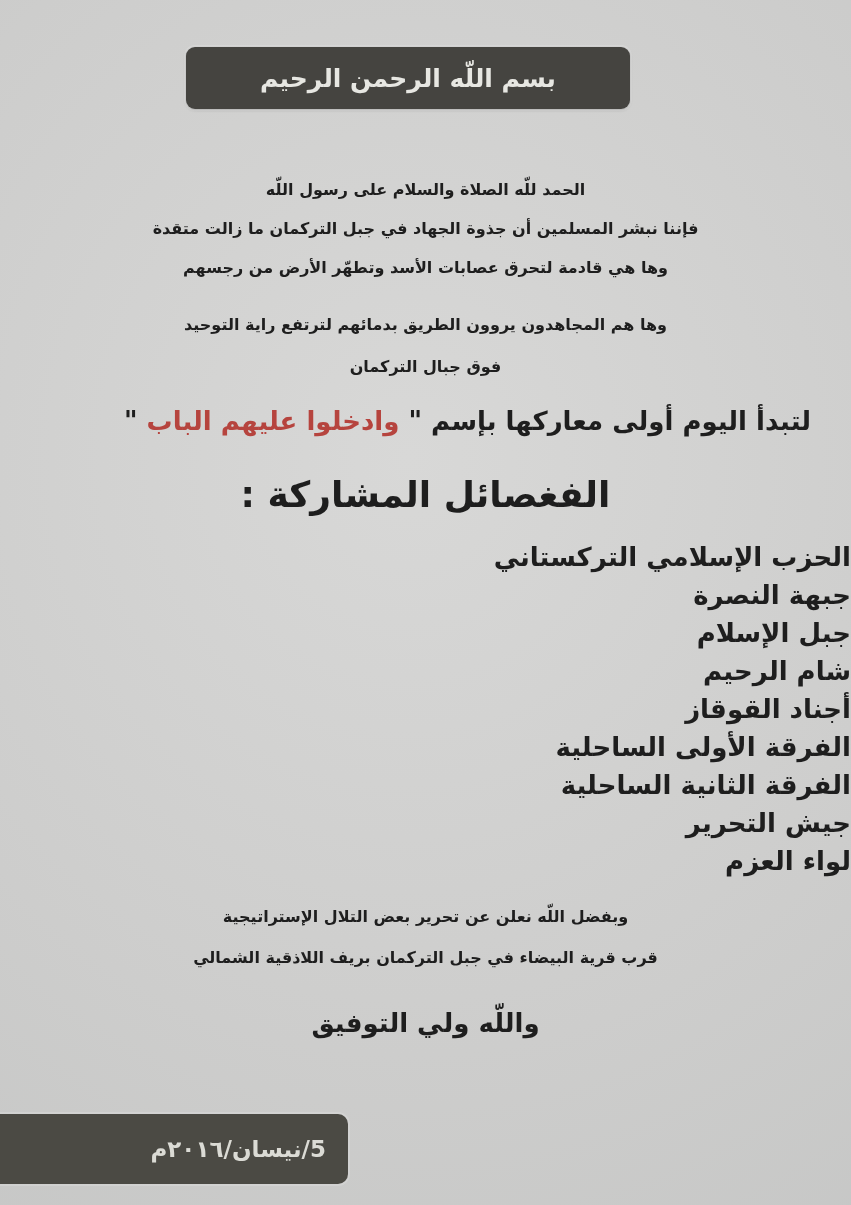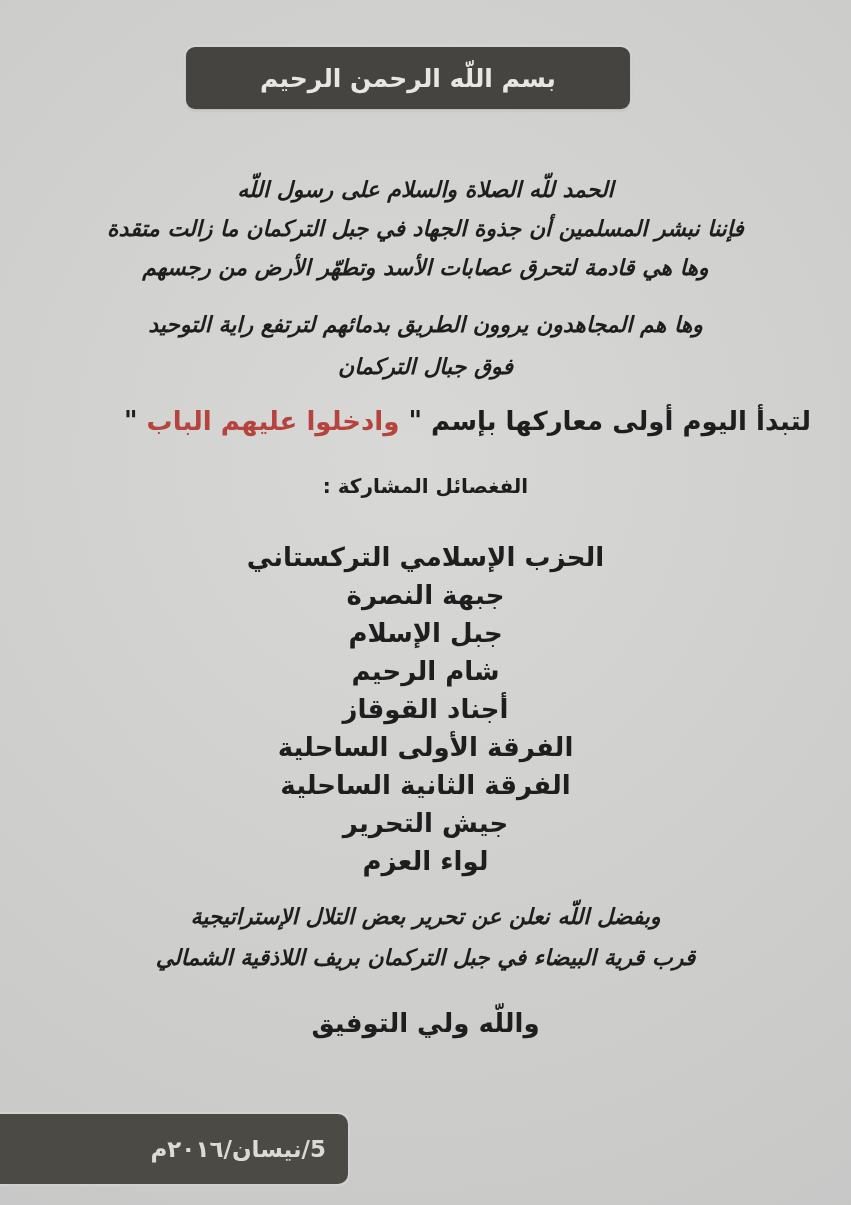--- a/index.html
+++ b/index.html
@@ -15,27 +15,27 @@
     position:absolute;left:186px;top:47px;width:444px;height:62px;
     background:#454440;border-radius:9px;
     box-shadow:0 0 0 2px rgba(255,255,255,0.18), 0 1px 3px rgba(0,0,0,0.25);
     display:flex;align-items:center;justify-content:center;
     color:#e7e7e2;font-size:25px;font-weight:bold;
   }
   .tline{
     position:absolute;left:0;width:100%;
     text-align:center;color:#1e1e1e;font-weight:bold;
   }
-  .para{font-size:22px;line-height:40px;font-style:italic;}
+  .para{font-size:16px;line-height:40px;}
   #para1{top:170px;line-height:39px;}
   #para2{top:304px;line-height:42px;}
   #battle{top:406px;font-size:26px;padding-left:42px;}
-  #factions-heading{top:474px;font-size:20px;}
+  #factions-heading{top:474px;font-size:36px;}
   #factions-list{position:absolute;left:0;top:538px;width:100%;
-    text-align:center;color:#1e1e1e;font-weight:bold;font-size:26px;line-height:38px;}
+    color:#1e1e1e;font-weight:bold;font-size:26px;line-height:38px;}
   #para3{top:896px;line-height:41px;}
   #tawfiq{top:1008px;font-size:26px;}
   .red{color:#b6443e;}
   .footer-box{
     position:absolute;left:-14px;top:1114px;width:362px;height:70px;
     background:#4b4a44;border-radius:10px;
     box-shadow:0 0 0 2px rgba(255,255,255,0.15);
     display:flex;flex-direction:column;justify-content:center;
     padding:0 22px;box-sizing:border-box;
     color:#dbdbd5;font-size:23px;font-weight:bold;line-height:30px;

